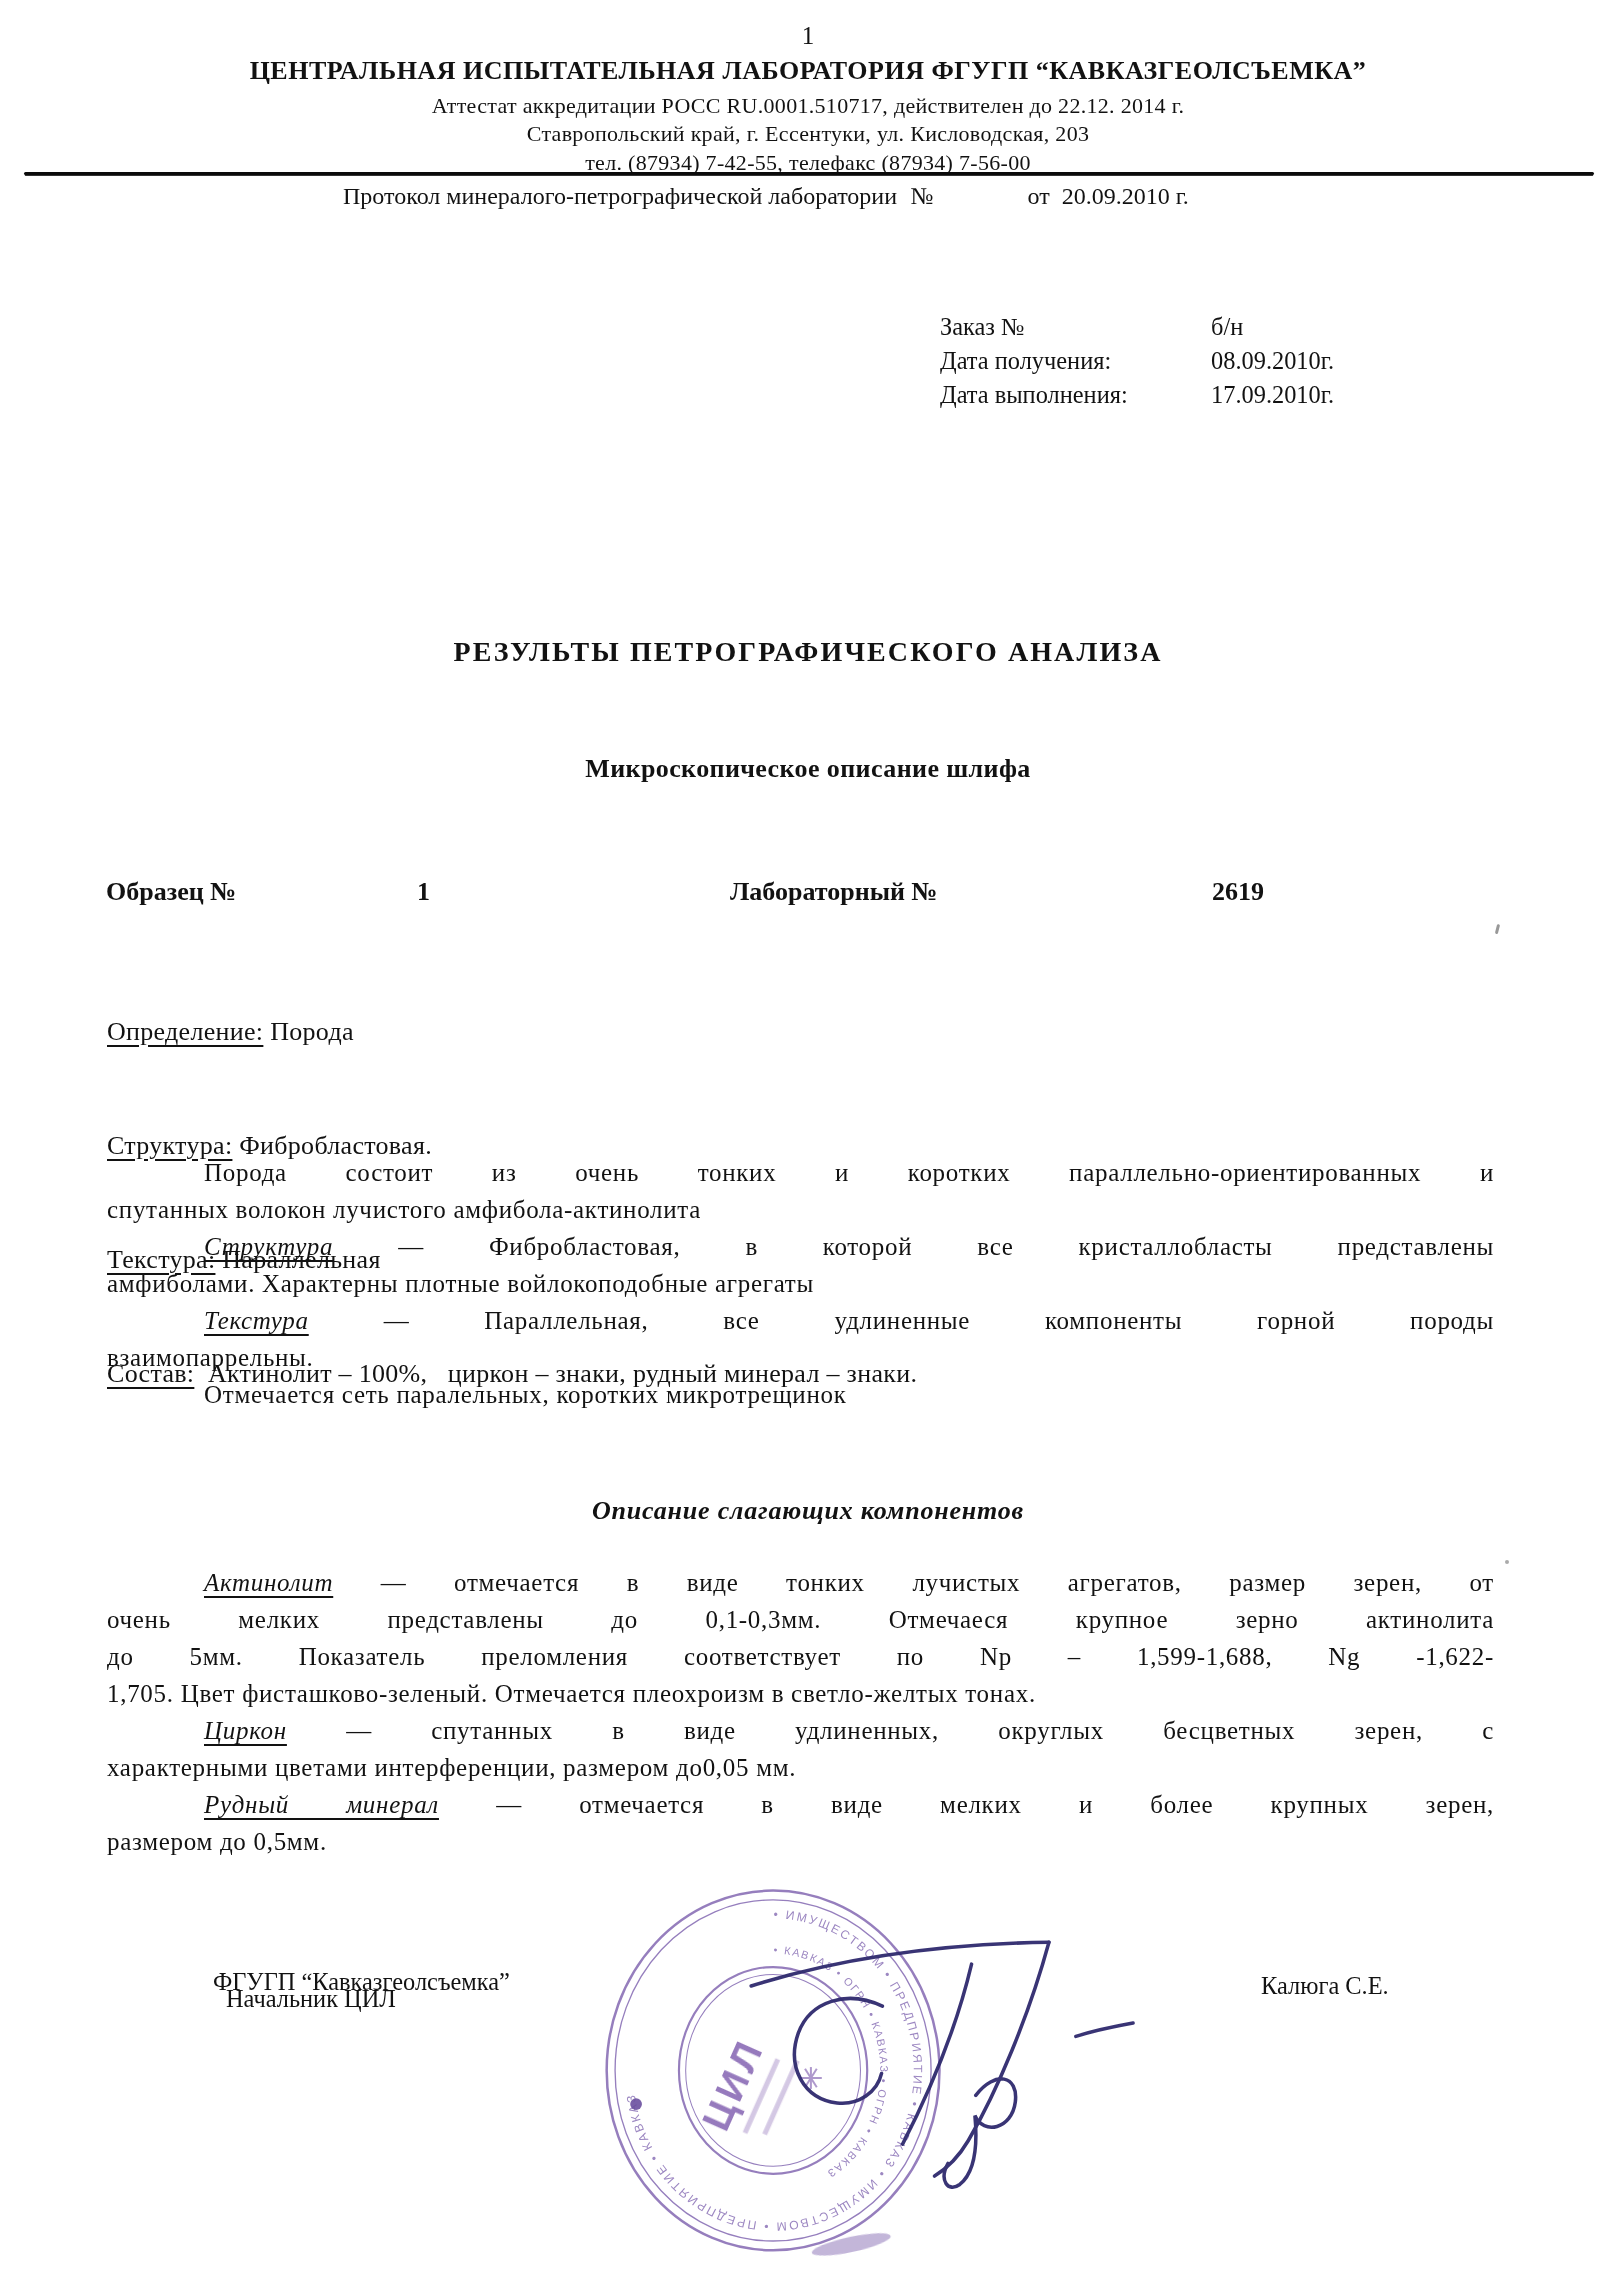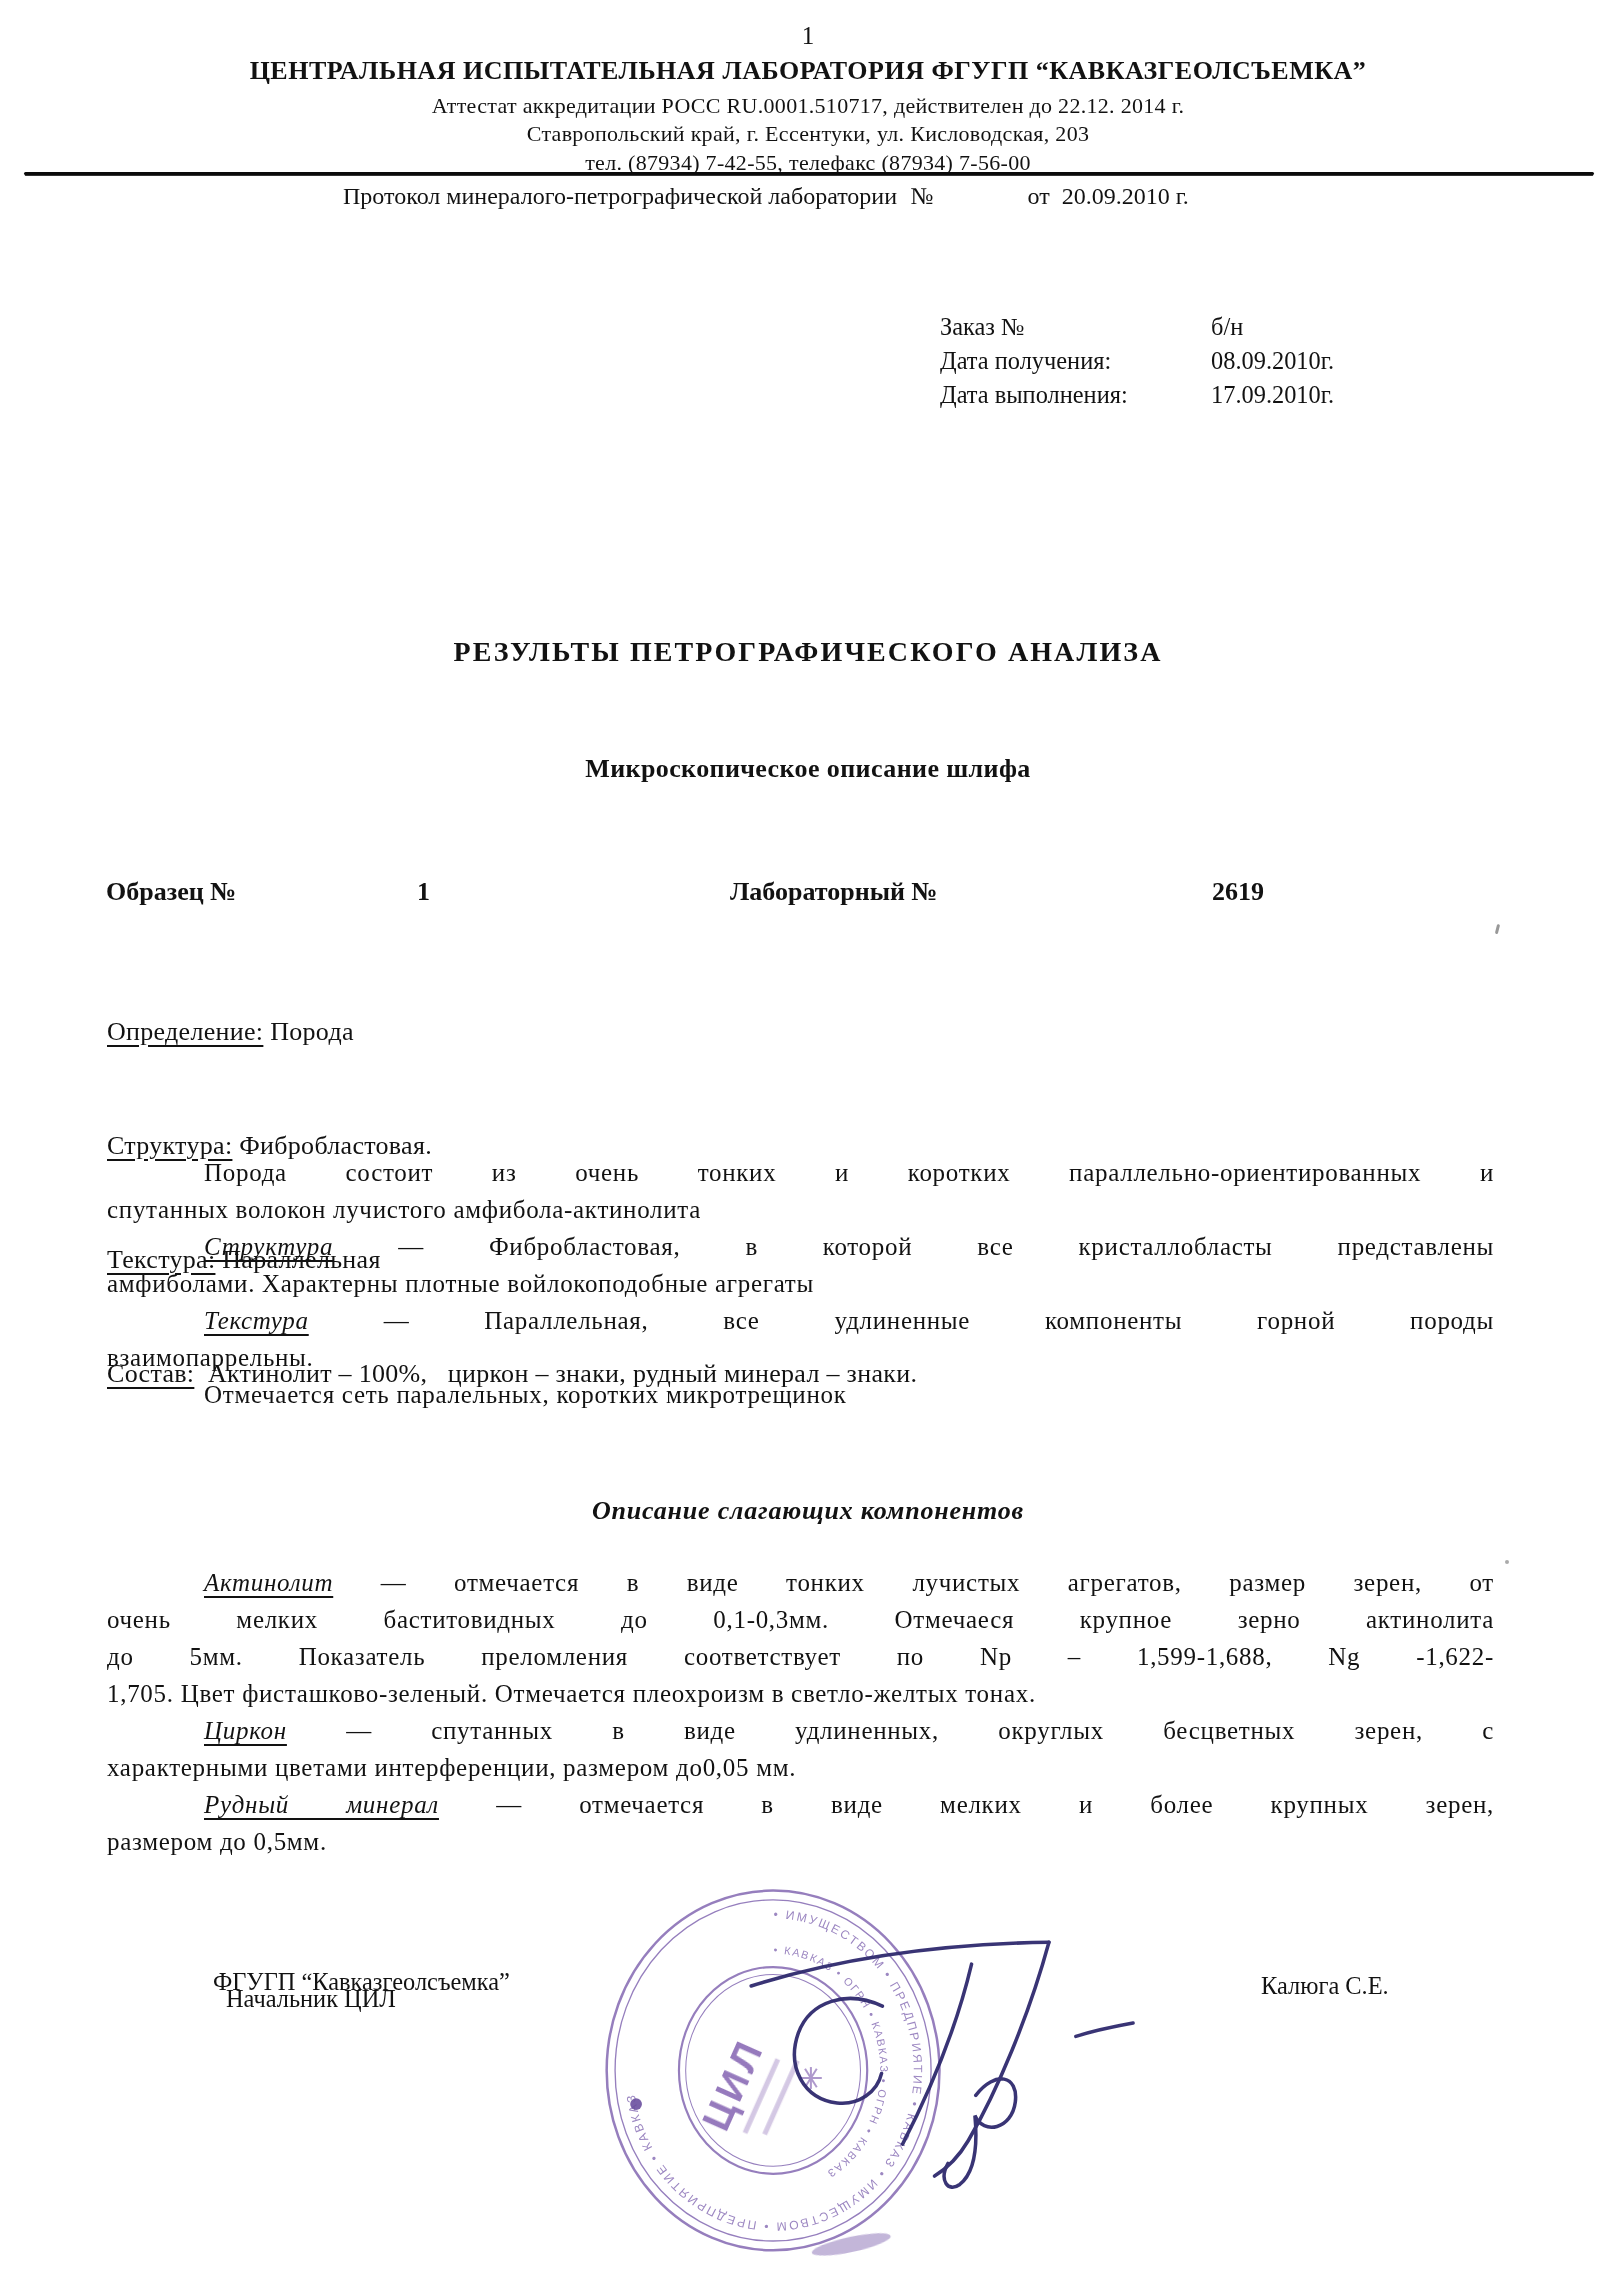--- a/index.html
+++ b/index.html
@@ -91,21 +91,21 @@
     <div class="bline">амфиболами. Характерны плотные войлокоподобные  агрегаты</div>
     <div class="bline jl ind"><span class="lead">Текстура</span><span> —  Параллельная, все удлиненные компоненты горной породы</span></div>
     <div class="bline">взаимопаррельны.</div>
     <div class="bline ind">Отмечается сеть паралельных, коротких микротрещинок</div>
   </div>
 
   <div class="abs c compheading">Описание слагающих компонентов</div>
 
   <div class="abs bodyblk body2">
     <div class="bline jl ind"><span class="lead">Актинолит</span><span> — отмечается в виде тонких лучистых агрегатов, размер зерен, от</span></div>
-    <div class="bline jl">очень мелких баститовидных  до 0,1-0,3мм. Отмечаеся  крупное зерно актинолита</div>
+    <div class="bline jl">очень мелких представлены  до 0,1-0,3мм. Отмечаеся  крупное зерно актинолита</div>
     <div class="bline jl">до 5мм. Показатель преломления соответствует по Np – 1,599-1,688, Ng -1,622-</div>
     <div class="bline">1,705. Цвет фисташково-зеленый. Отмечается плеохроизм в светло-желтых тонах.</div>
     <div class="bline jl ind"><span class="lead">Циркон</span><span> — спутанных в виде удлиненных, округлых бесцветных зерен, с</span></div>
     <div class="bline">характерными цветами интерференции, размером до0,05 мм.</div>
     <div class="bline jl ind"><span class="lead">Рудный минерал</span><span> — отмечается в виде мелких и более крупных зерен,</span></div>
     <div class="bline">размером до 0,5мм.</div>
   </div>
 
   <div class="abs sigpos1">Начальник ЦИЛ</div>
   <div class="abs sigpos2">ФГУГП “Кавказгеолсъемка”</div>

